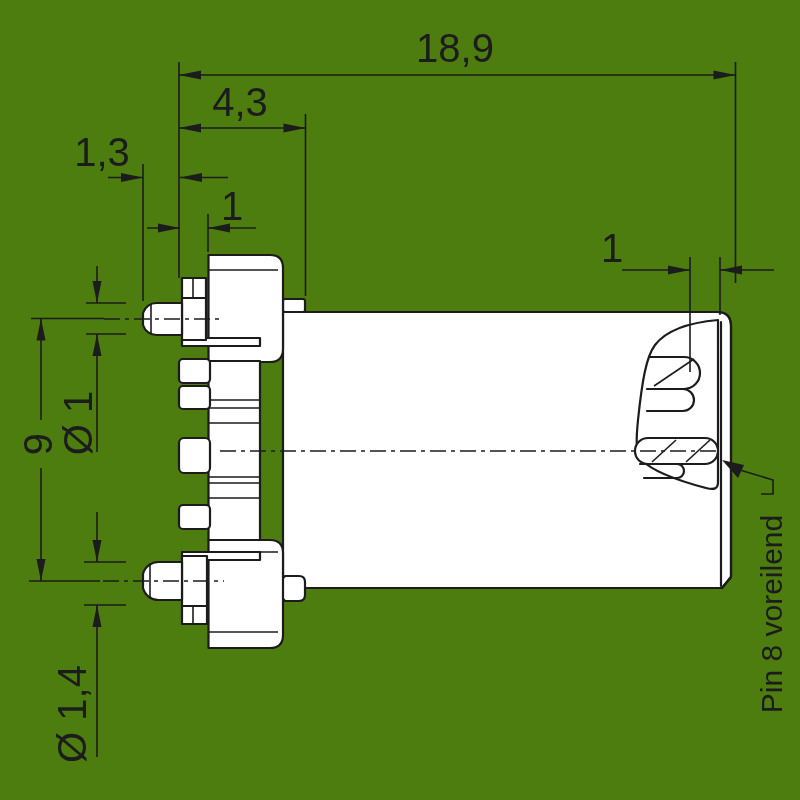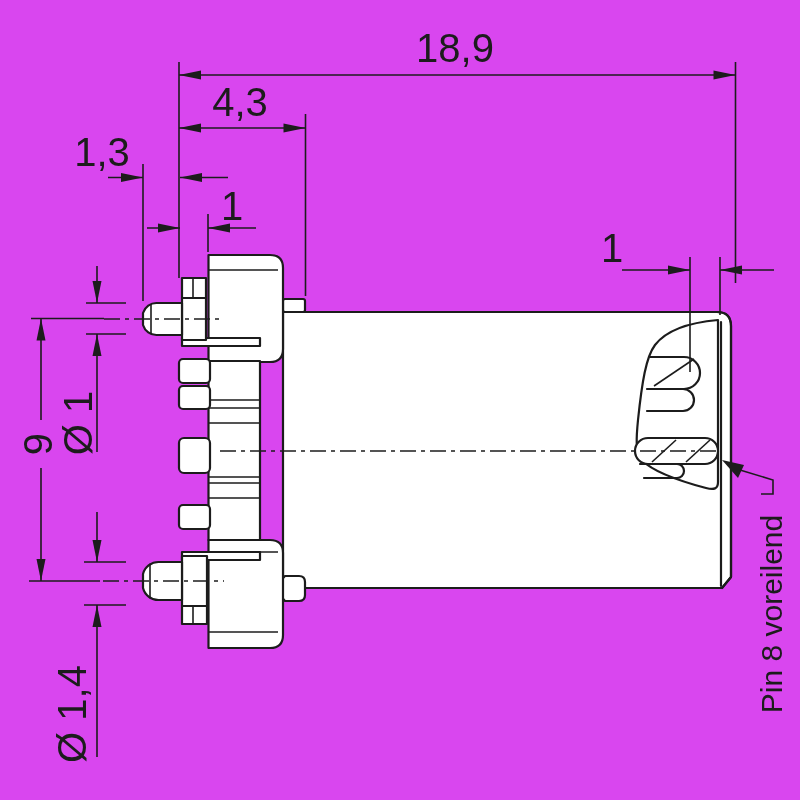--- a/index.html
+++ b/index.html
@@ -1,16 +1,16 @@
 <!DOCTYPE html>
 <html><head>
 <meta charset="utf-8">
 <style>
   html,body{margin:0;padding:0;background:#ffffff;}
-  .stage{width:800px;height:800px;position:relative;background:#d946ef;overflow:hidden;}
+  .stage{width:800px;height:800px;position:relative;background:#4d7c0f;overflow:hidden;}
   svg{position:absolute;left:0;top:0;}
   .outline{fill:none;stroke:#1c1c1c;stroke-width:2.2;stroke-linejoin:round;stroke-linecap:round;}
   .solid{fill:#ffffff;stroke:#1c1c1c;stroke-width:2.2;stroke-linejoin:round;}
   .thin{fill:none;stroke:#1c1c1c;stroke-width:1.6;stroke-linecap:butt;}
   .center{fill:none;stroke:#1c1c1c;stroke-width:1.5;stroke-dasharray:16 5 4 5;}
   .arrow{fill:#1c1c1c;stroke:none;}
   .dimtext{font-family:"Liberation Sans","DejaVu Sans",sans-serif;font-size:40px;fill:#1c1c1c;}
   .notetext{font-family:"Liberation Sans","DejaVu Sans",sans-serif;font-size:30px;fill:#1c1c1c;}
 </style>
 </head>

